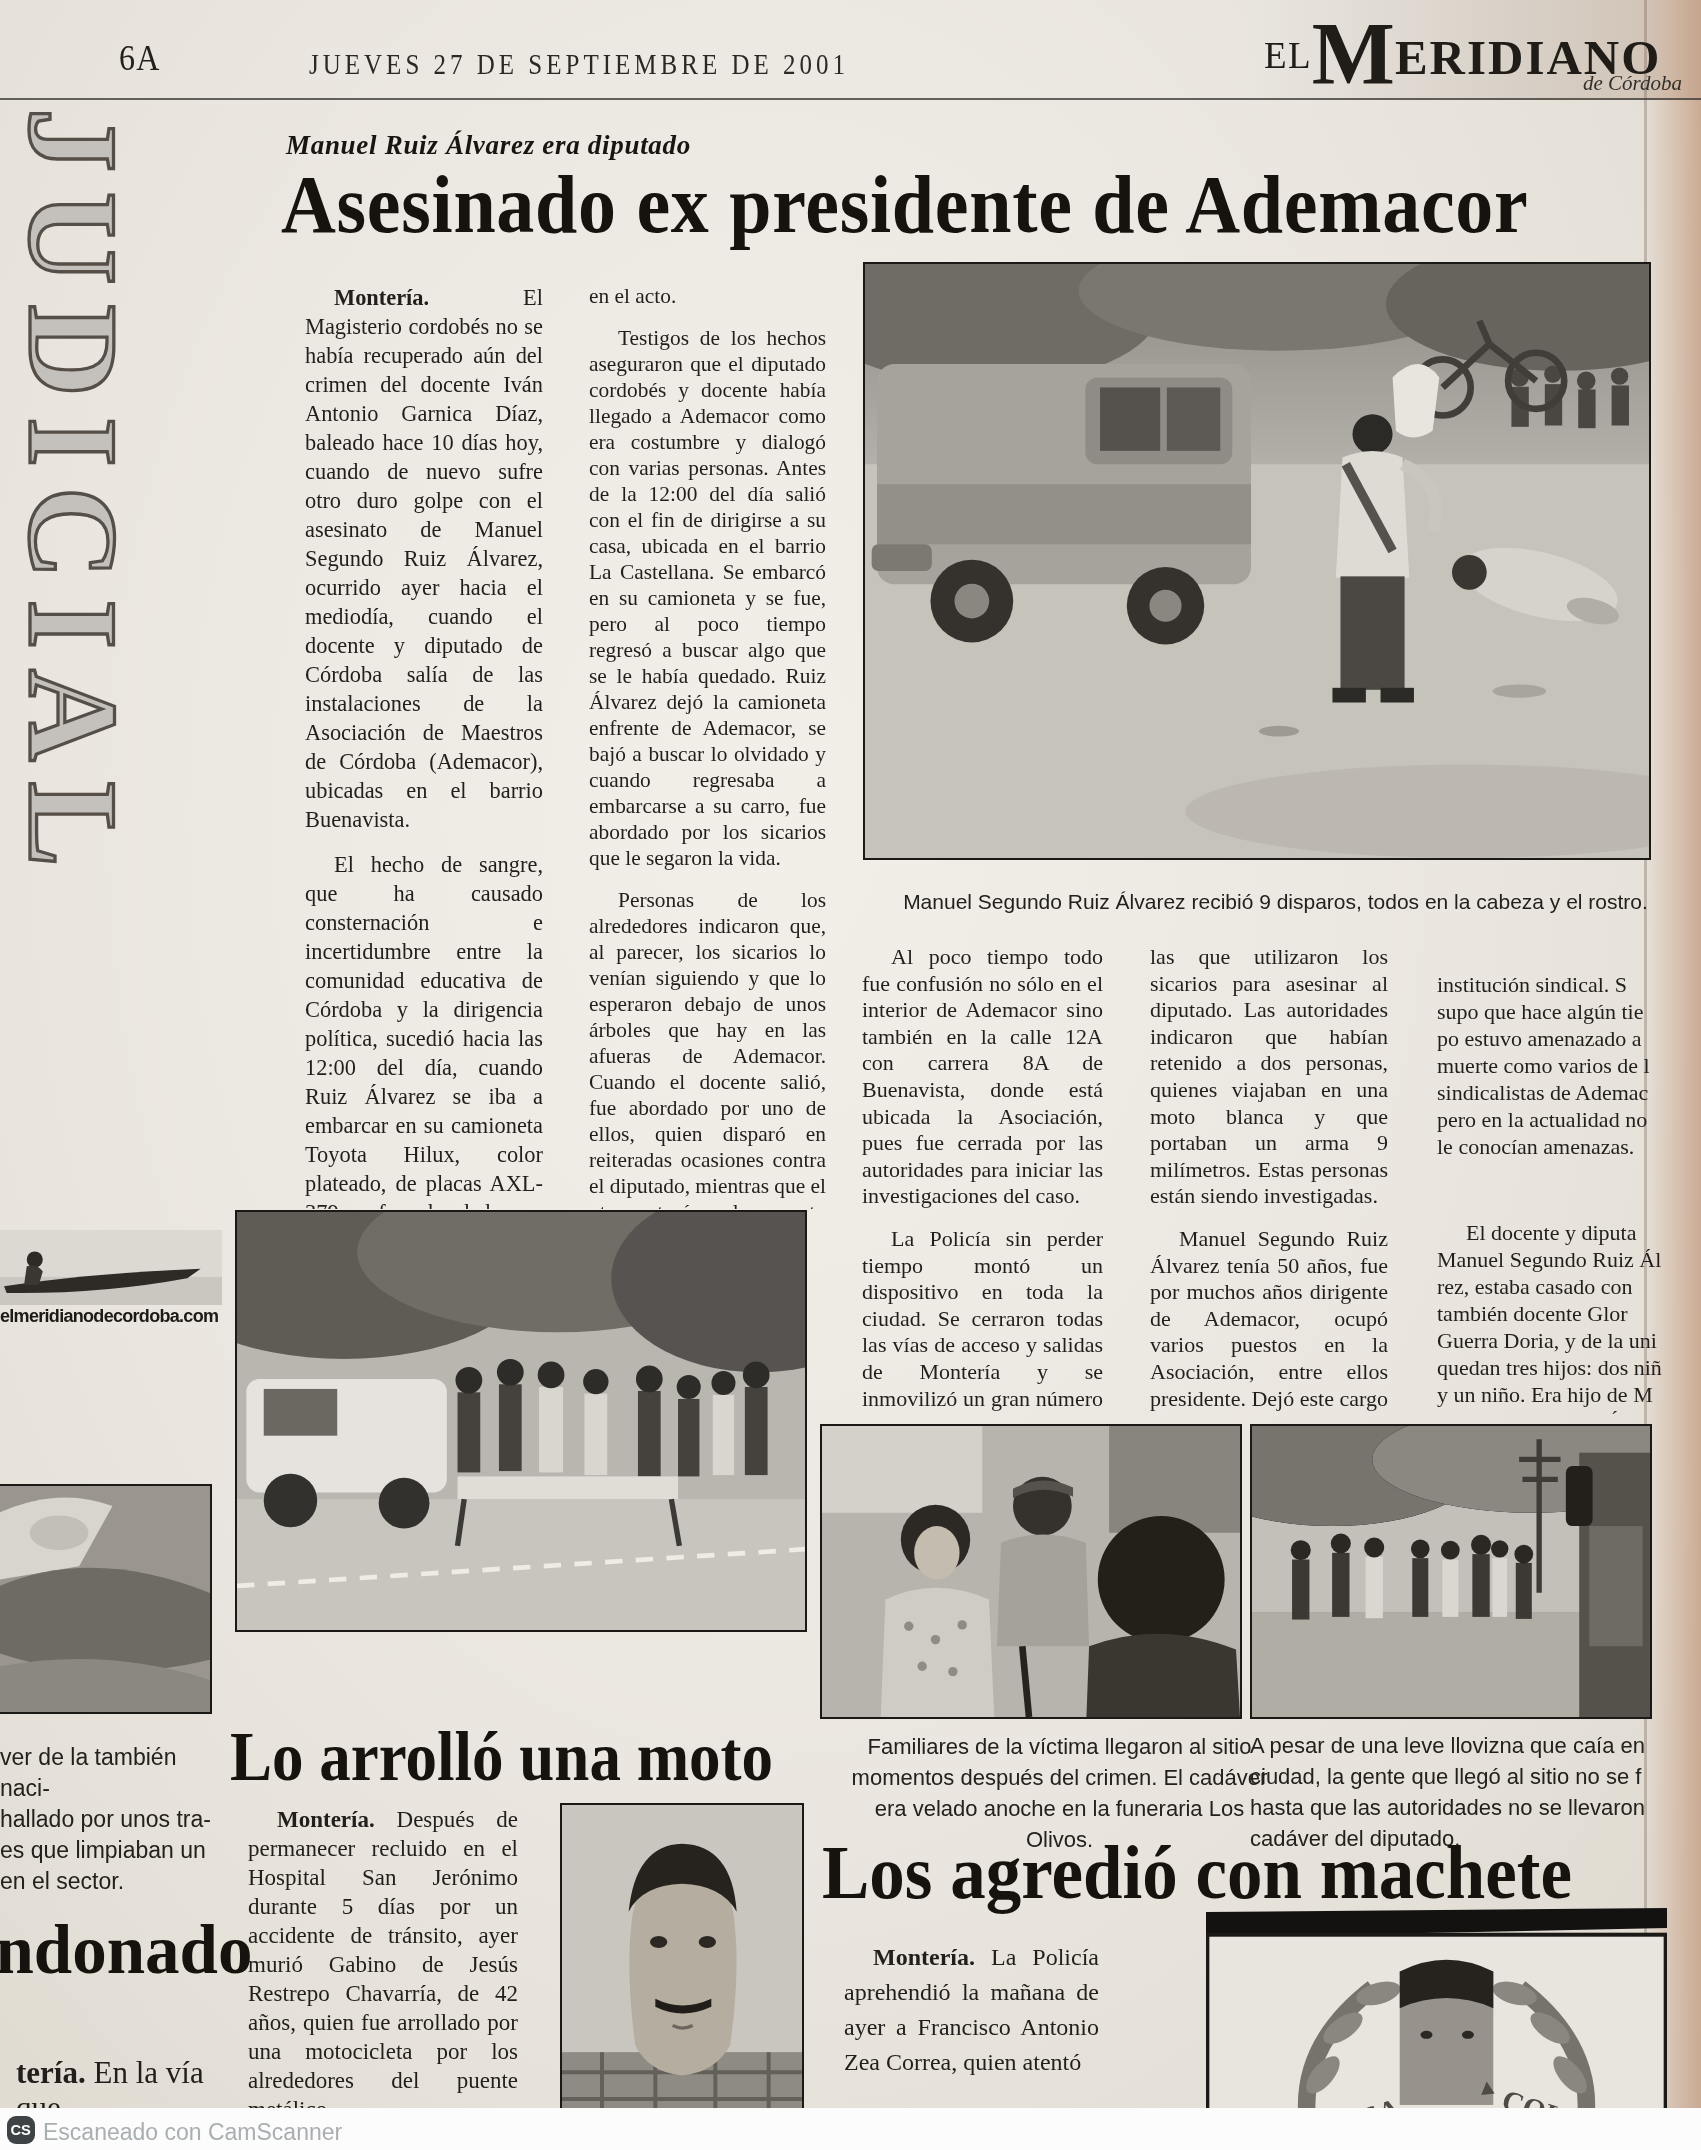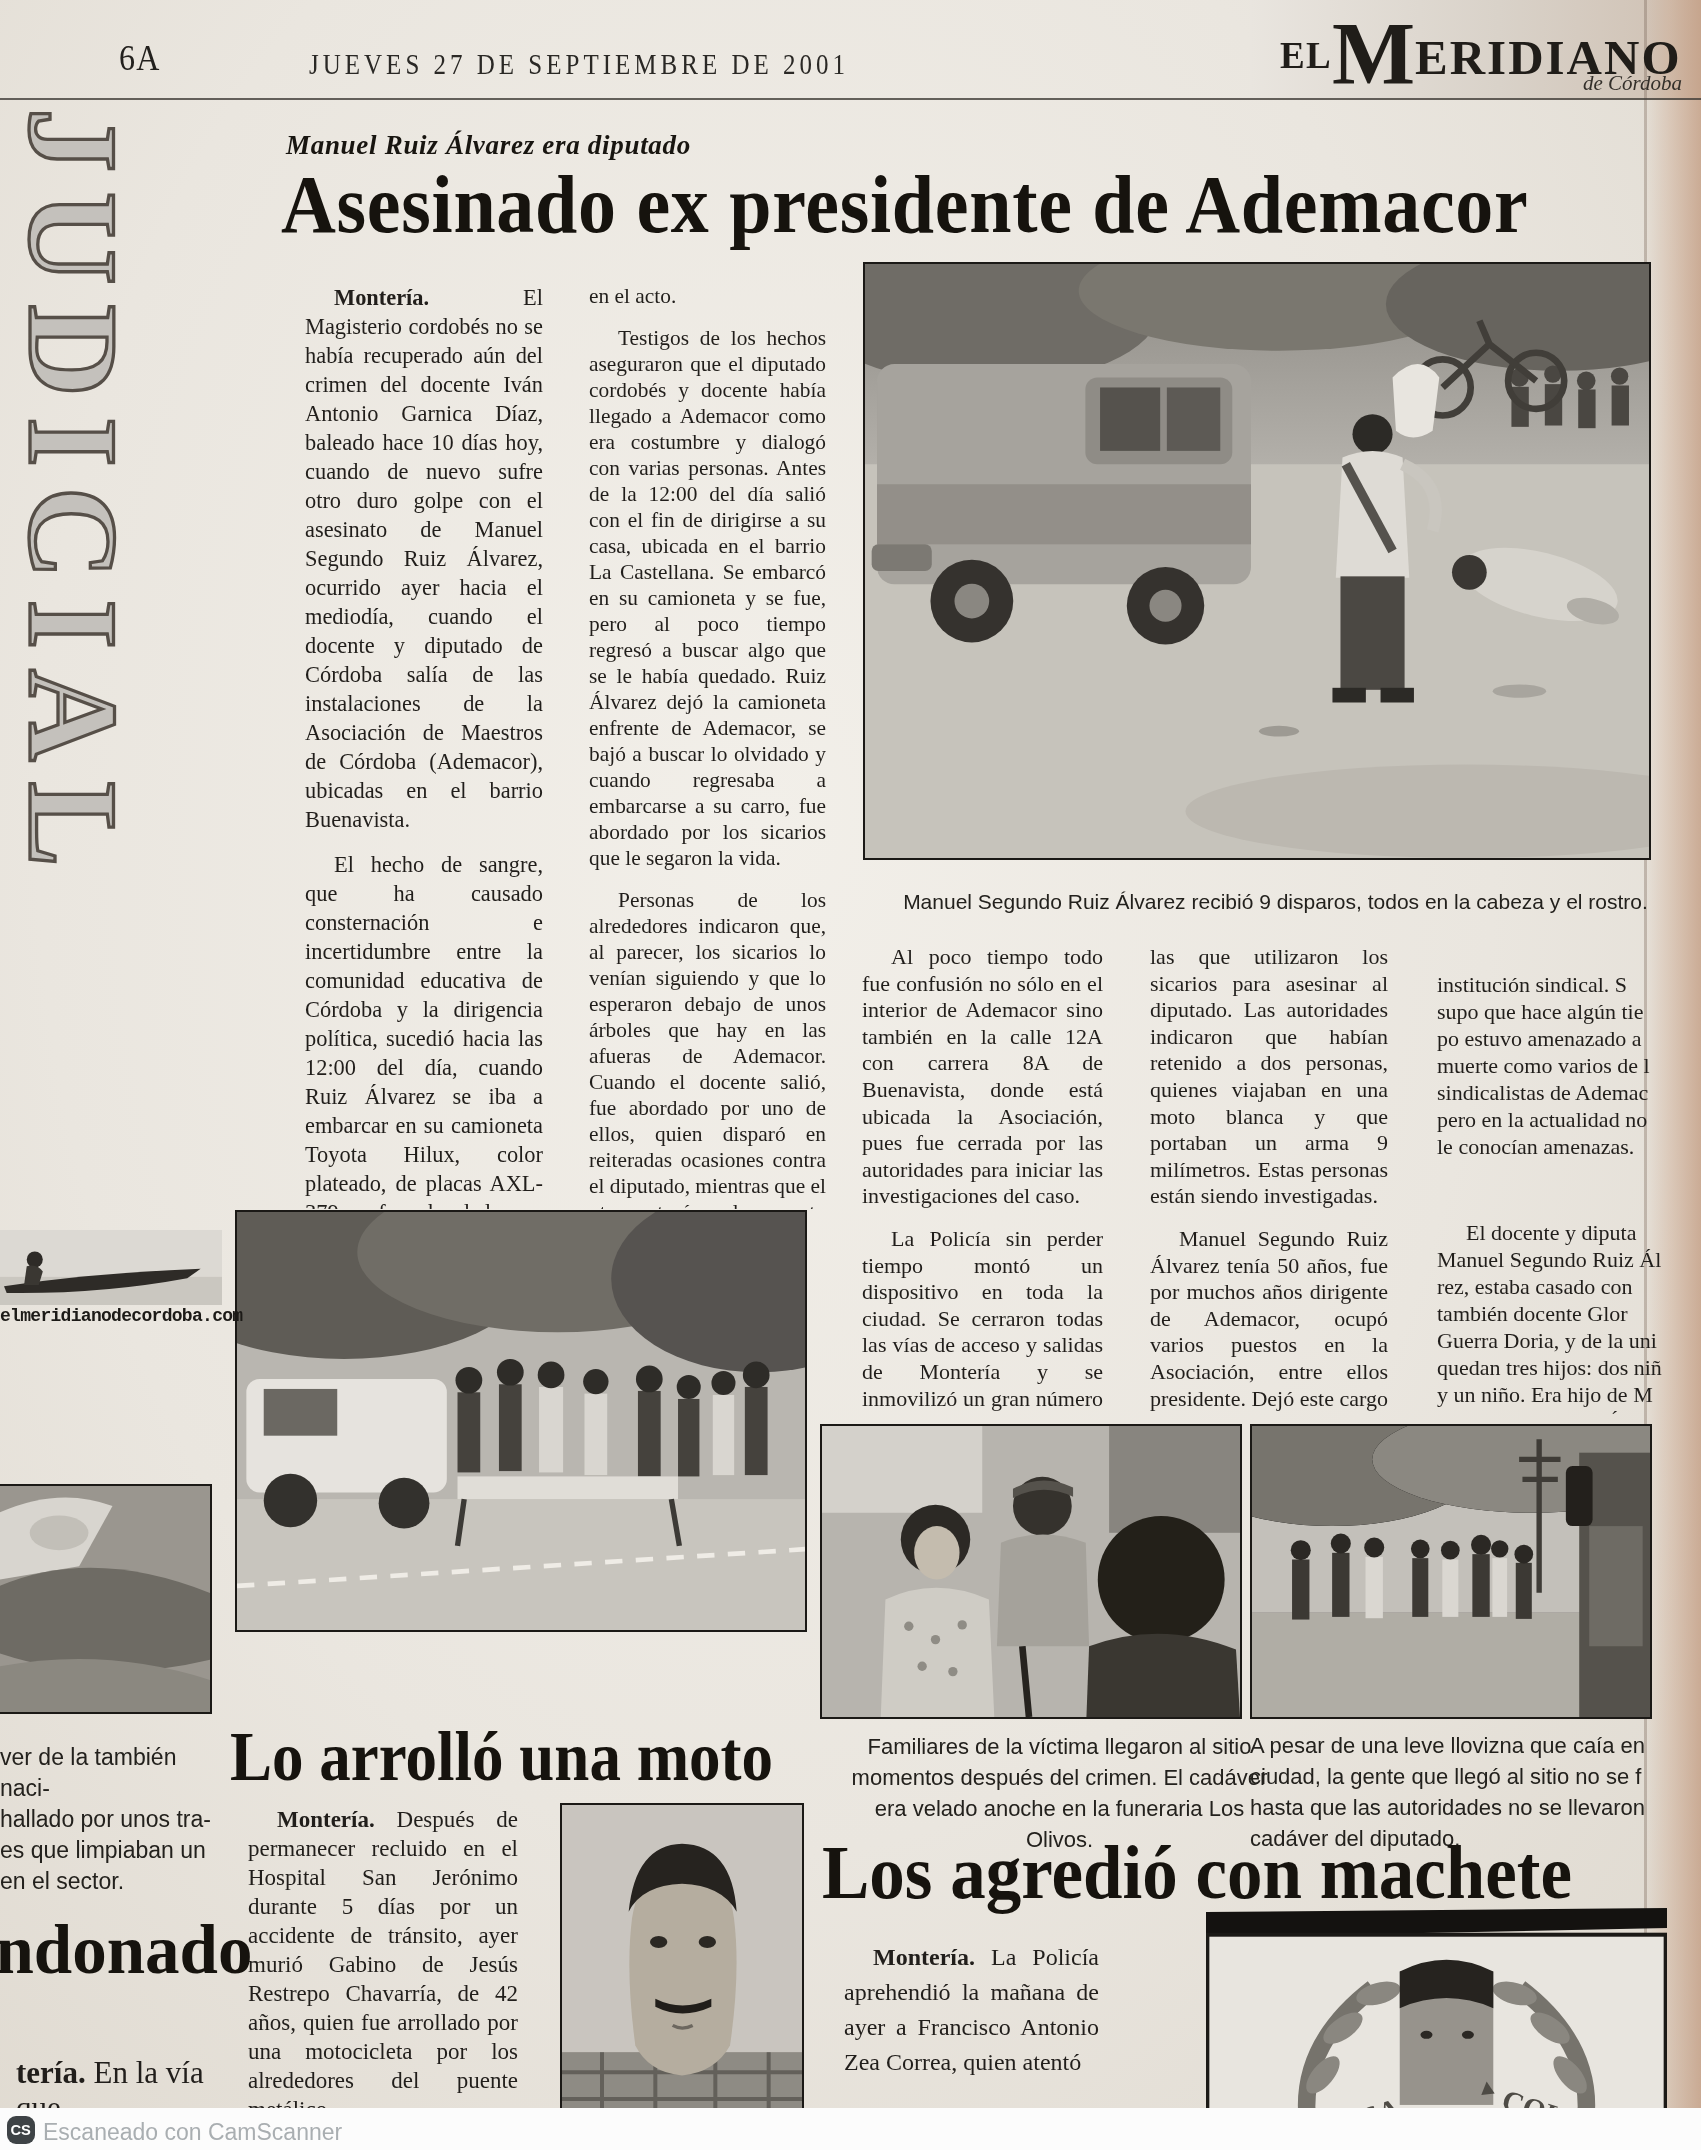--- a/index.html
+++ b/index.html
@@ -12,21 +12,21 @@
         background:linear-gradient(90deg, rgba(210,180,158,0) 0%, rgba(206,172,148,.45) 45%, rgba(196,158,132,.8) 100%);}
   .fold-line{left:1644px;top:0;width:2.7px;height:2151px;background:rgba(120,100,85,.35);}
   .masthead-patch{left:1250px;top:0;width:452px;height:100px;
         background:linear-gradient(90deg,#e9e5df 0%,#d9d2c9 55%,#cfc0b2 100%);}
   .header-rule{left:0;top:98px;width:1702px;height:2px;background:#413d38;opacity:.8;}
 
   
   .pageno{left:119px;top:39px;font-size:32px;font-weight:400;color:#22201d;letter-spacing:1.3px;transform:scaleY(1.15);}
   .issue-date{left:309px;top:47px;font-size:25px;color:#2a2825;letter-spacing:4px;transform:scaleY(1.22);transform-origin:left top;white-space:nowrap;}
   .masthead{left:1264px;top:2.7px;white-space:nowrap;color:#201d19;}
-  .mh-el{font-size:37px;font-weight:700;letter-spacing:1.3px;vertical-align:14.7px;margin-left:16px;}
+  .mh-el{font-size:37px;font-weight:400;letter-spacing:1.3px;vertical-align:14.7px;}
   .mh-m{font-size:88px;font-weight:700;}
   .mh-rest{font-size:49px;font-weight:700;letter-spacing:2px;vertical-align:9.4px;}
   .mh-sub{position:absolute;left:319px;top:68px;font-size:21px;font-style:italic;color:#332f2a;}
 
   
   .section-label{left:9.4px;top:108px;height:848px;writing-mode:vertical-rl;text-orientation:sideways;
         font-weight:700;font-size:128px;letter-spacing:20px;color:#c4c1bc;
         -webkit-text-stroke:3.3px #564f48;text-stroke:3.3px #564f48;line-height:1;}
 
   
@@ -64,21 +64,21 @@
   .photo svg{display:block;width:100%;height:100%;}
   .ph-main{left:863px;top:262px;width:784px;height:594px;}
   .ph-morgue{left:235px;top:1210px;width:568px;height:418px;}
   .ph-family{left:820px;top:1424px;width:418px;height:291px;}
   .ph-street{left:1250px;top:1424px;width:398px;height:291px;}
   .ph-portrait{left:560px;top:1803px;width:240px;height:346px;}
   .ph-leftfrag{left:-2.7px;top:1484px;width:211px;height:226px;}
   .ph-emblem{left:1206px;top:1908px;width:461px;height:243px;border:none;background:transparent;}
   .ph-logo{left:0;top:1230px;width:222px;height:75px;border:none;background:transparent;}
 
-  .website{left:0;top:1306px;width:230px;font-family:Liberation Mono, monospace;font-weight:700;
+  .website{left:0;top:1306px;width:230px;font-family:Liberation Sans, sans-serif;font-weight:700;
         font-size:18px;letter-spacing:-0.7px;color:#1c1a17;}
 
   
   .scan-bar{left:0;top:2108px;width:1702px;height:43px;background:#fcfcfc;}
   .cs-badge{left:6.7px;top:2116px;width:28px;height:28px;background:#3e4346;border-radius:9px;
         color:#fff;font-family:"Liberation Sans",sans-serif;font-weight:700;font-size:14.7px;
         display:flex;align-items:center;justify-content:center;}
   .cs-text{left:43px;top:2119px;font-family:"Liberation Sans",sans-serif;font-size:23px;color:#a9aeb1;}
 </style>
 </head>

